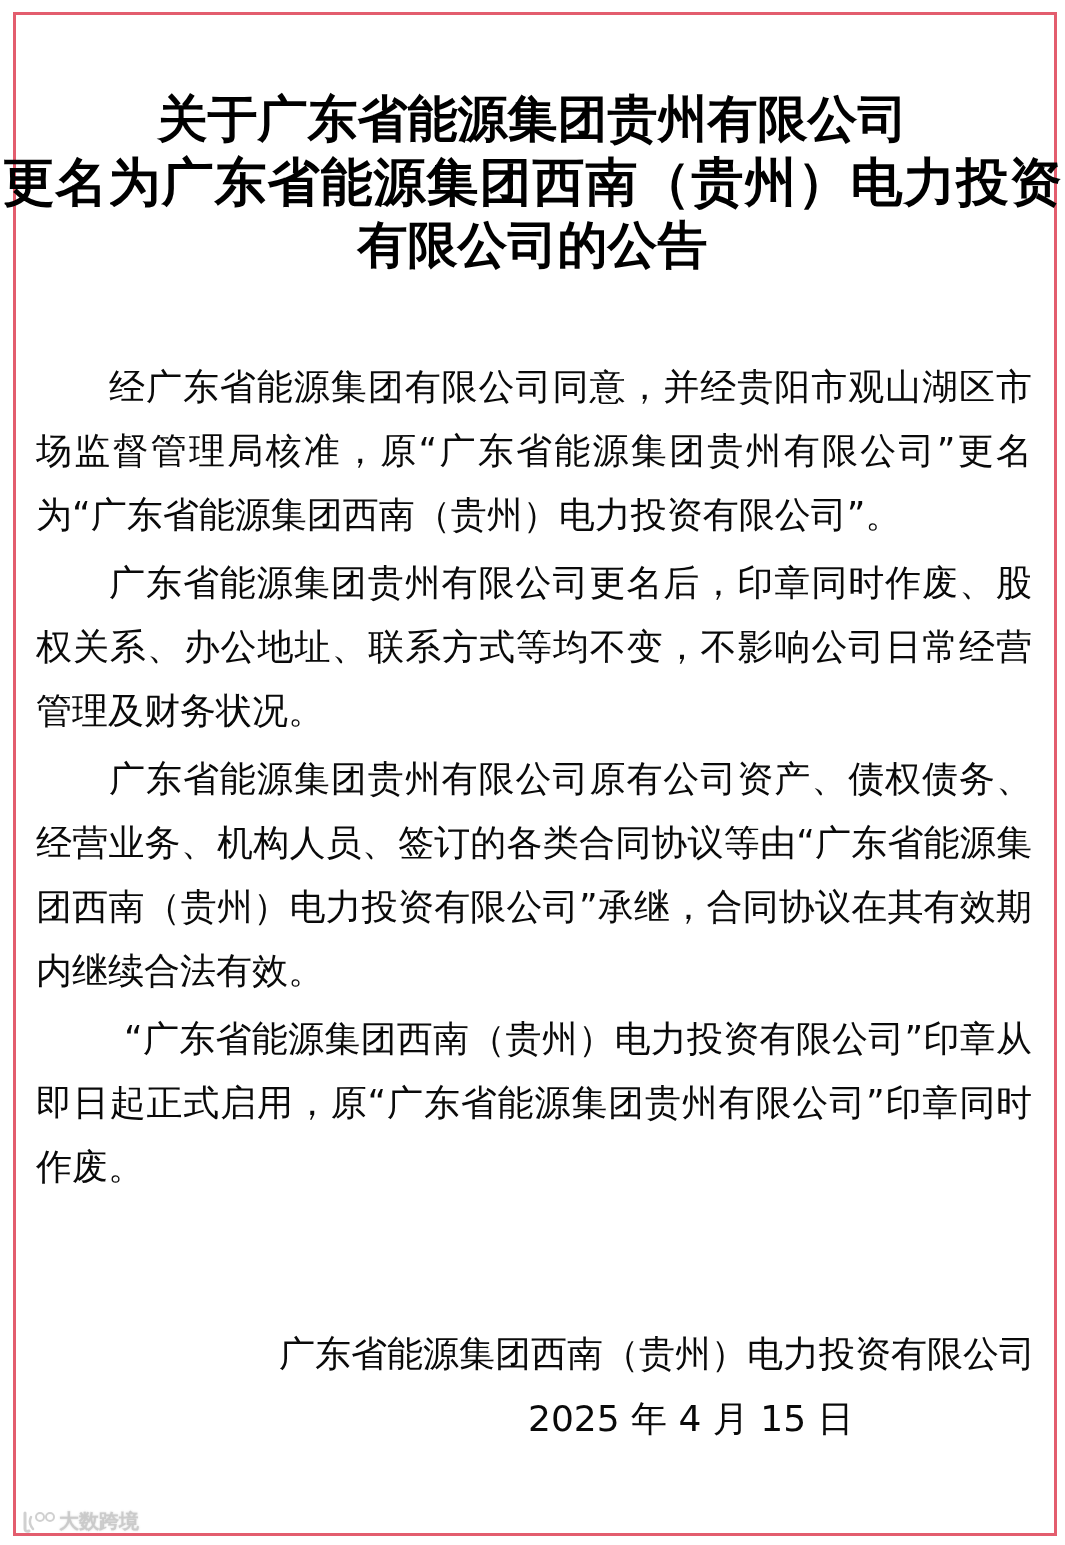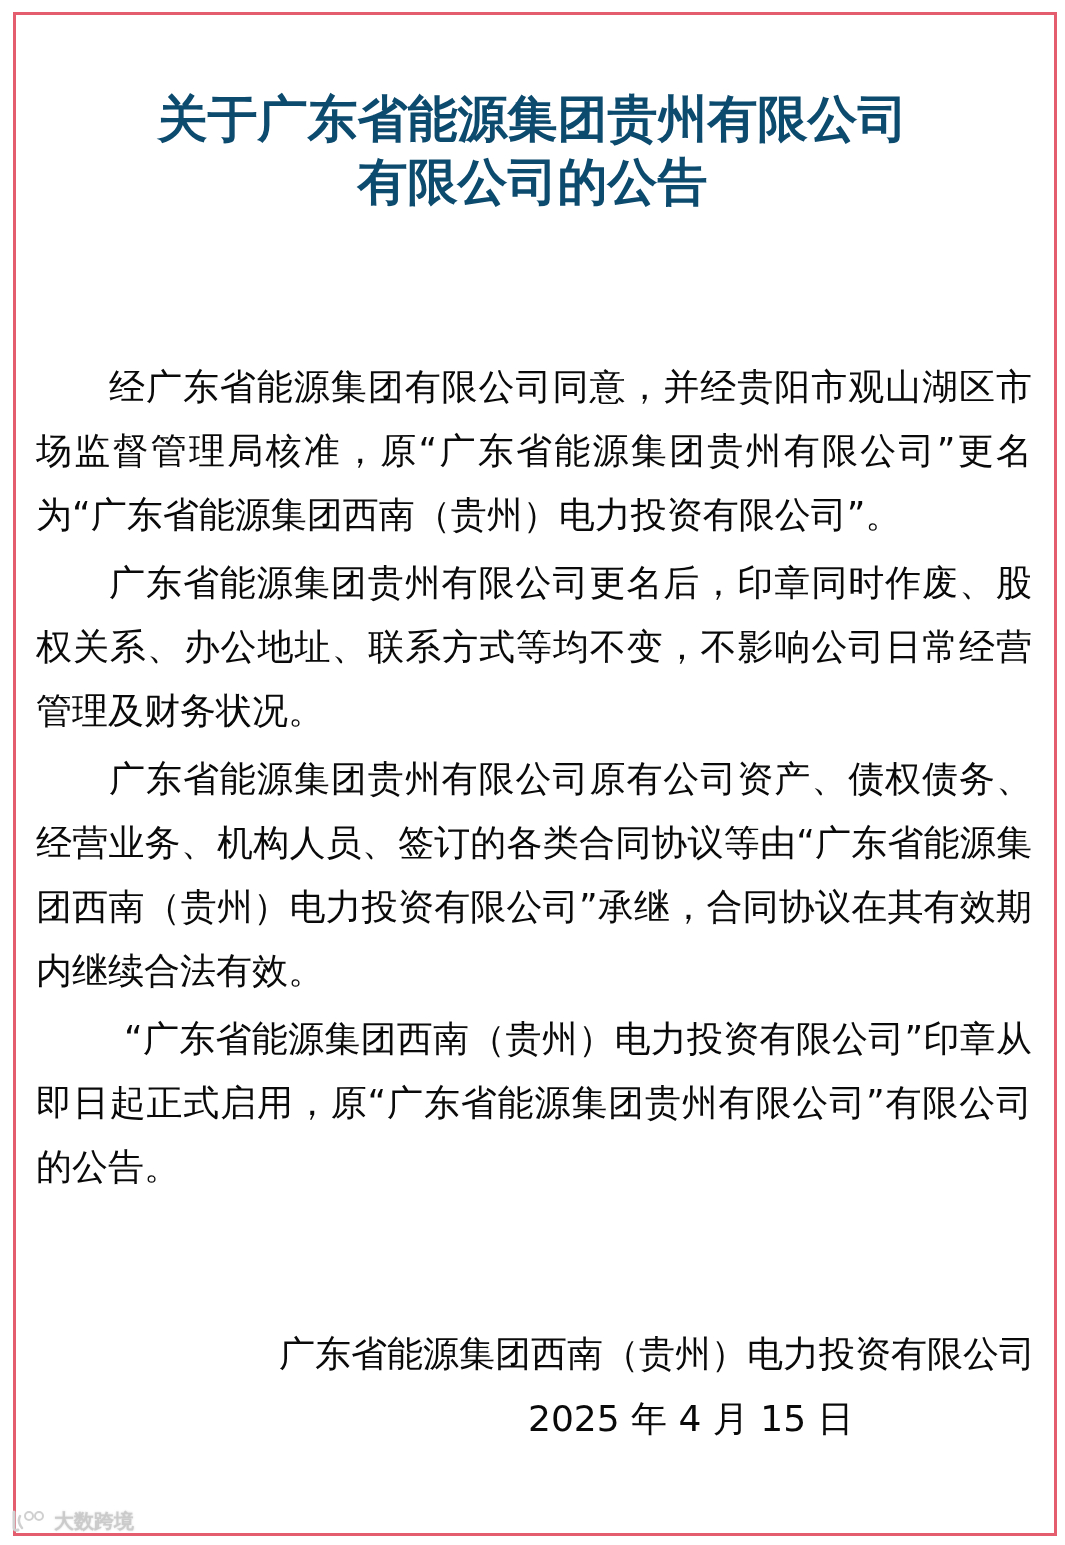--- a/index.html
+++ b/index.html
@@ -27,21 +27,21 @@
     .title {
       position: absolute;
       left: 0;
       width: 1065px;
       text-align: center;
       font-weight: bold;
       font-size: 50px;
       line-height: 63px;
       top: 88px;
       margin: 0;
-      color: #0c4a6e;
+      color: #000000;
     }
     .title .tl {
       display: block;
       white-space: nowrap;
     }
     .title .tl.wide {
       font-size: 52px;
       letter-spacing: 1px;
     }
     .body-text {
@@ -79,50 +79,50 @@
       position: absolute;
       left: 528px;
       top: 1387px;
       font-size: 36px;
       line-height: 64px;
       white-space: nowrap;
       text-align: center;
     }
     .watermark {
       position: absolute;
-      left: 8px;
+      left: 19px;
       top: 1508px;
       display: flex;
-      align-items: flex-start;
-      gap: 6px;
+      align-items: flex-end;
       color: rgba(200, 200, 200, 0.85);
       font-size: 20px;
       font-weight: bold;
       text-shadow: 0 0 2px rgba(120,120,120,0.35);
     }
     .watermark .logo {
       width: 40px;
       height: 26px;
     }
   </style>
 </head>
 <body>
 
 <div class="frame"></div>
 
 <h1 class="title">
   <span class="tl">关于广东省能源集团贵州有限公司</span>
+  <span class="tl wide">更名为广东省能源集团西南（贵州）电力投资</span>
   <span class="tl">有限公司的公告</span>
 </h1>
 
 <div class="body-text">
   <p class="para">经广东省能源集团有限公司同意，并经贵阳市观山湖区市场监督管理局核准，原“广东省能源集团贵州有限公司”更名为“广东省能源集团西南（贵州）电力投资有限公司”。</p>
   <p class="para">广东省能源集团贵州有限公司更名后，印章同时作废、股权关系、办公地址、联系方式等均不变，不影响公司日常经营管理及财务状况。</p>
   <p class="para">广东省能源集团贵州有限公司原有公司资产、债权债务、经营业务、机构人员、签订的各类合同协议等由“广东省能源集团西南（贵州）电力投资有限公司”承继，合同协议在其有效期内继续合法有效。</p>
-  <p class="para p4">“广东省能源集团西南（贵州）电力投资有限公司”印章从即日起正式启用，原“广东省能源集团贵州有限公司”有限公司的公告。</p>
+  <p class="para p4">“广东省能源集团西南（贵州）电力投资有限公司”印章从即日起正式启用，原“广东省能源集团贵州有限公司”印章同时作废。</p>
 </div>
 
 <div class="signature">广东省能源集团西南（贵州）电力投资有限公司</div>
 <div class="date">2025 年 4 月 15 日</div>
 
 <div class="watermark">
   <svg class="logo" viewBox="0 0 40 26">
     <path d="M6 4 L6 20 Q6 23 10 22" stroke="#d0d0d0" stroke-width="3" fill="none" stroke-linecap="round"></path>
     <path d="M12 8 Q9 14 14 20" stroke="#d0d0d0" stroke-width="2.5" fill="none" stroke-linecap="round"></path>
     <circle cx="21" cy="8" r="4" stroke="#d0d0d0" stroke-width="2" fill="none"></circle>

